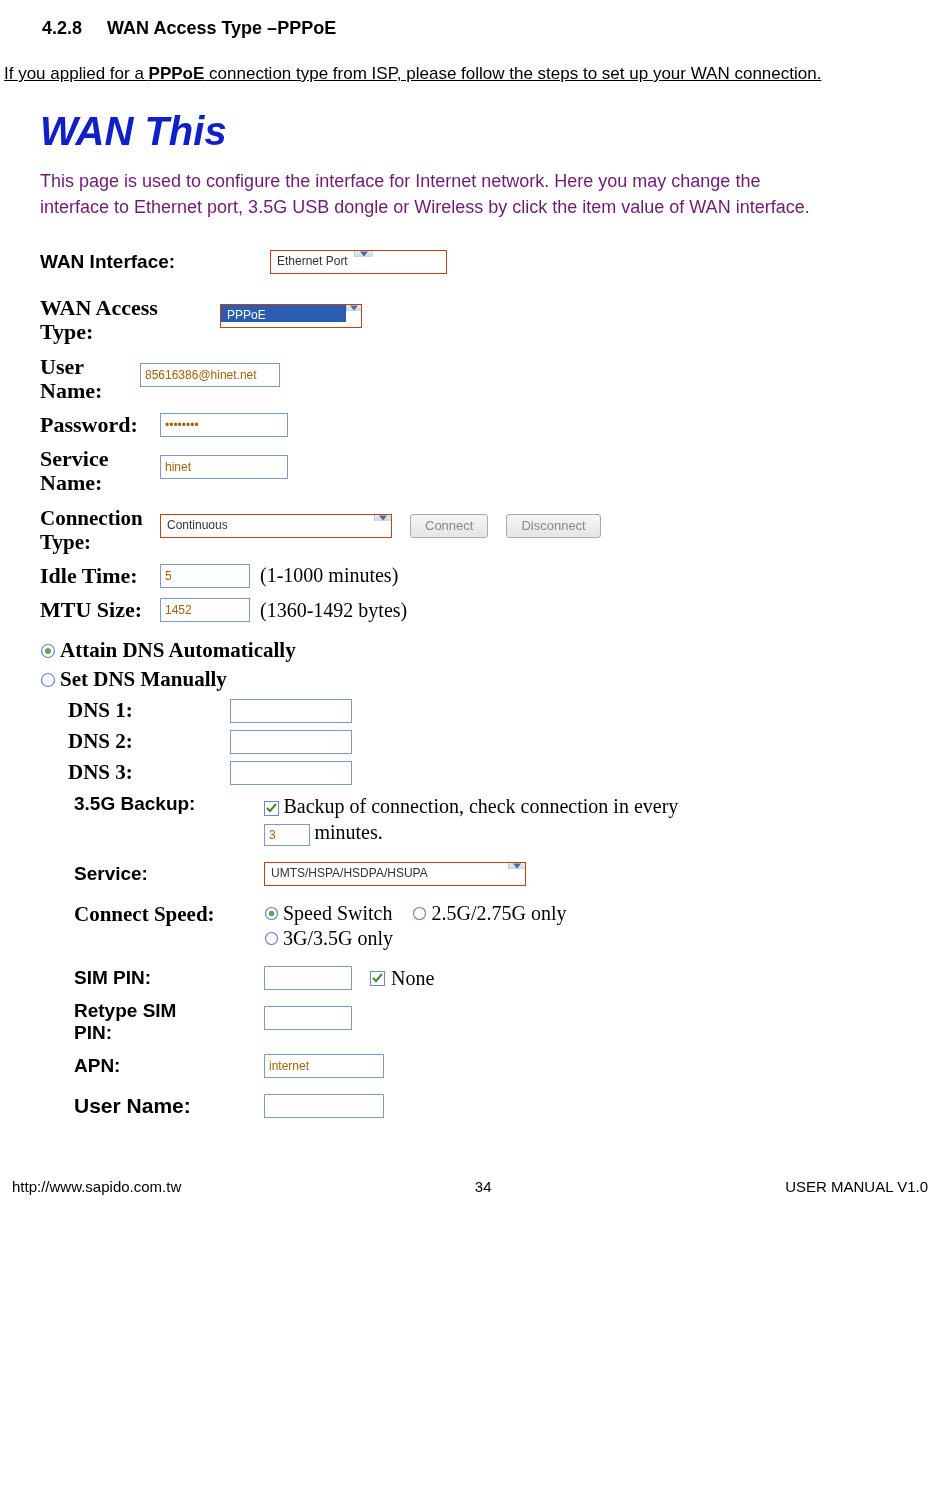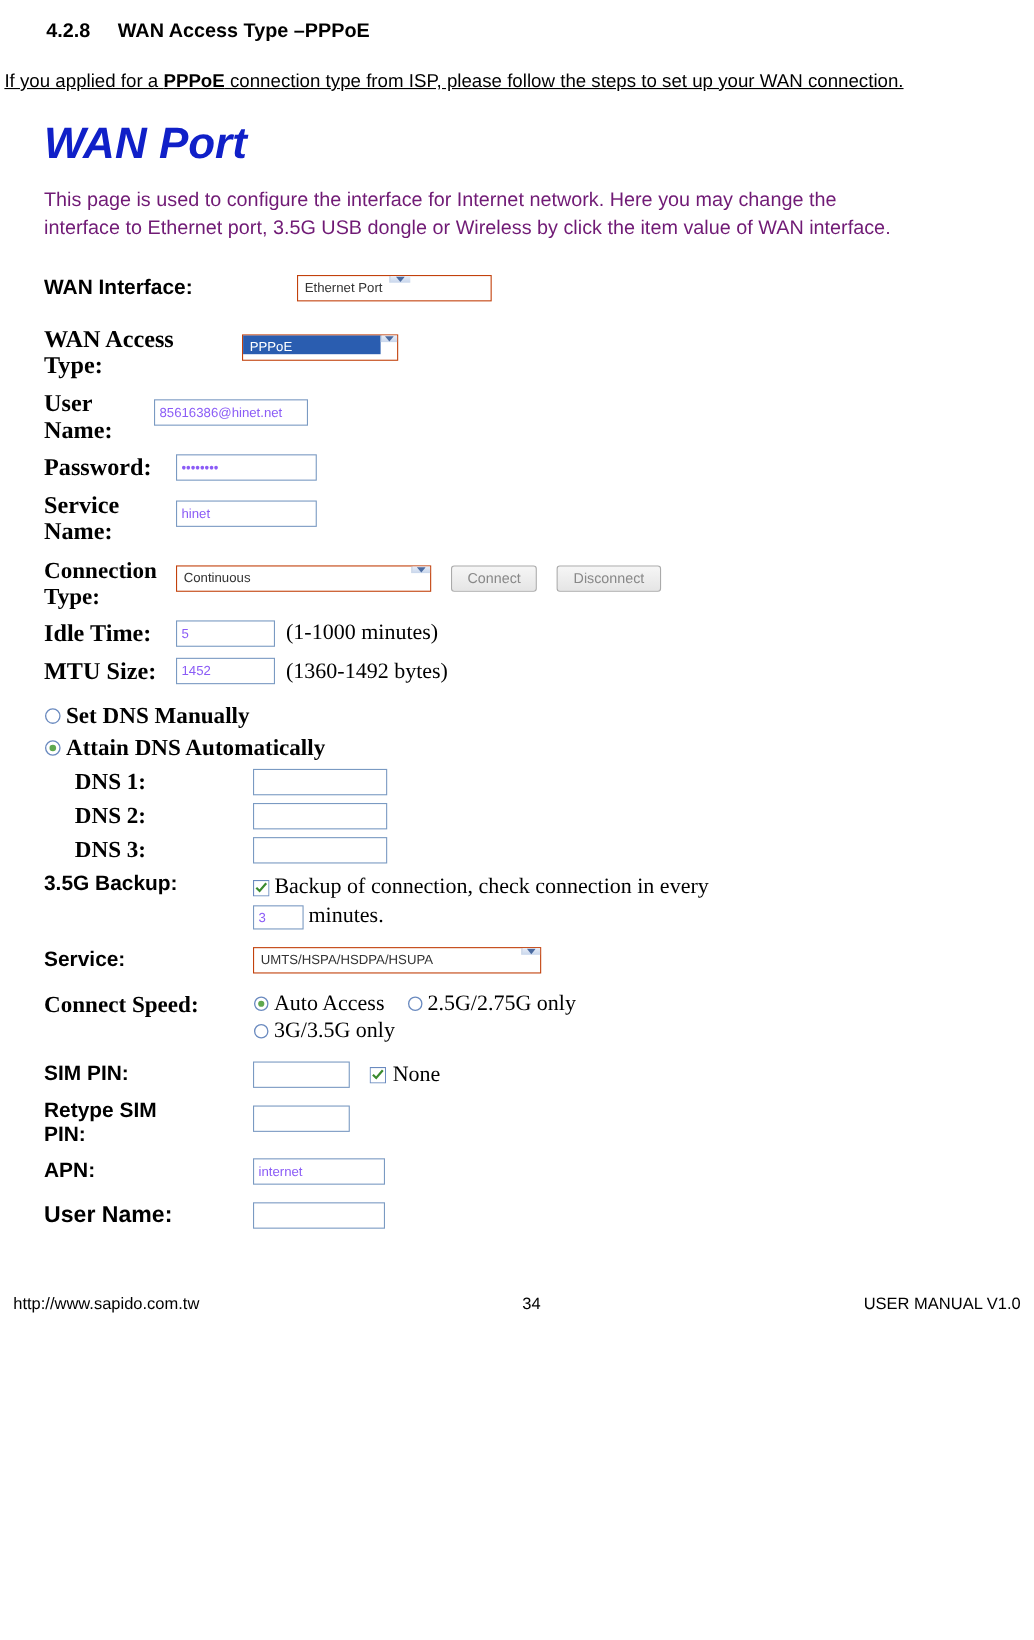--- a/index.html
+++ b/index.html
@@ -119,21 +119,21 @@
   .select-access-type   { width: 140px; }
   .select-connection    { width: 230px; }
   .select-service-big   { width: 260px; }
 
   .text-input {
     border: 1px solid #7a9ac2;
     background: #fff;
     height: 20px;
     font-size: 12px;
     padding: 1px 4px;
-    color: #8b5cf6;
+    color: #a16207;
   }
   .ti-username { width: 130px; }
   .ti-password { width: 118px; }
   .ti-service  { width: 118px; }
   .ti-idle     { width: 80px; }
   .ti-mtu      { width: 80px; }
   .ti-dns      { width: 112px; }
   .ti-minutes  { width: 36px; height: 18px; font-size: 12px; }
   .ti-simpin   { width: 78px; }
   .ti-apn      { width: 110px; }
@@ -207,40 +207,40 @@
     font-size: 20px;
     margin-left: 6px;
   }
   .footer {
     display: flex;
     justify-content: space-between;
     font-family: Verdana, Arial, sans-serif;
     font-size: 15px;
     margin: 60px 12px 0 12px;
   }
-  .col-190 { width: 190px; flex-shrink:0; }
+  .col-190 { width: 190px; flex-shrink:0;margin-left:34px; }
 </style>
 </head>
 <body>
 
 <div class="page">
 
   <div class="section-heading">
     <span>4.2.8</span>
     &nbsp;&nbsp;&nbsp;
     <span>WAN Access Type –PPPoE</span>
   </div>
 
   <p class="intro-para">
     <span>If you applied for a </span><span class="bold">PPPoE</span><span> connection type from ISP, please follow the steps to set up your WAN connection.</span>
   </p>
 
   <div class="screenshot">
 
-    <div class="wan-title">WAN Port</div>
+    <div class="wan-title">WAN This</div>
 
     <div class="wan-desc">This page is used to configure the interface for Internet network. Here you may change the interface to Ethernet port, 3.5G USB dongle or Wireless by click the item value of WAN interface.</div>
 
     <div class="form-row">
       <div class="label-wide">WAN Interface:</div>
       <div class="select-wrap select-wan-interface">
         <div class="sel-text">Ethernet Port</div>
         <div class="sel-arrow">
           <svg viewBox="0 0 10 6">
               <path d="M0 0 L10 0 L5 6 Z" fill="#4a6aa0"></path>
@@ -302,29 +302,29 @@
       <div class="label-serif" style="width:120px">MTU Size:</div>
       <input class="text-input ti-mtu" value="1452" style="">
       <span class="hint-serif">(1360-1492 bytes)</span>
     </div>
 
     <div style="height:6px"></div>
 
     <div class="radio-line">
       <svg class="radio-svg" width="16" height="16">
         <circle cx="8" cy="8" r="6.5" fill="#fff" stroke="#6a8abf" stroke-width="1.2"></circle>
+        <circle cx="8" cy="8" r="3" fill="#5fa84f"></circle>
       </svg>
-      <span class="rlabel">Set DNS Manually</span>
+      <span class="rlabel">Attain DNS Automatically</span>
     </div>
     <div class="radio-line">
       <svg class="radio-svg" width="16" height="16">
         <circle cx="8" cy="8" r="6.5" fill="#fff" stroke="#6a8abf" stroke-width="1.2"></circle>
-        <circle cx="8" cy="8" r="3" fill="#5fa84f"></circle>
       </svg>
-      <span class="rlabel">Attain DNS Automatically</span>
+      <span class="rlabel">Set DNS Manually</span>
     </div>
 
     <div class="dns-group">
       <div class="dns-row">
         <div class="dns-label">DNS 1:</div>
         <input class="text-input ti-dns" style="">
       </div>
       <div class="dns-row">
         <div class="dns-label">DNS 2:</div>
         <input class="text-input ti-dns" style="">
@@ -367,21 +367,21 @@
     <div style="height:6px"></div>
 
     <div class="form-row align-start">
       <div class="label-sans col-190" style="font-family:'Times New Roman',serif;font-size:21px">Connect Speed:</div>
       <div>
         <div style="display:flex;align-items:center;gap:4px;margin-bottom:2px">
           <svg class="radio-svg" width="15" height="15">
             <circle cx="7.5" cy="7.5" r="6" fill="#fff" stroke="#6a8abf" stroke-width="1.2"></circle>
             <circle cx="7.5" cy="7.5" r="2.8" fill="#5fa84f"></circle>
           </svg>
-          <span class="speed-opt">Auto Access</span>
+          <span class="speed-opt">Speed Switch</span>
           <span style="width:12px"></span>
           <svg class="radio-svg" width="15" height="15">
             <circle cx="7.5" cy="7.5" r="6" fill="#fff" stroke="#6a8abf" stroke-width="1.2"></circle>
           </svg>
           <span class="speed-opt">2.5G/2.75G only</span>
         </div>
         <div style="display:flex;align-items:center;gap:4px">
           <svg class="radio-svg" width="15" height="15">
             <circle cx="7.5" cy="7.5" r="6" fill="#fff" stroke="#6a8abf" stroke-width="1.2"></circle>
           </svg>

